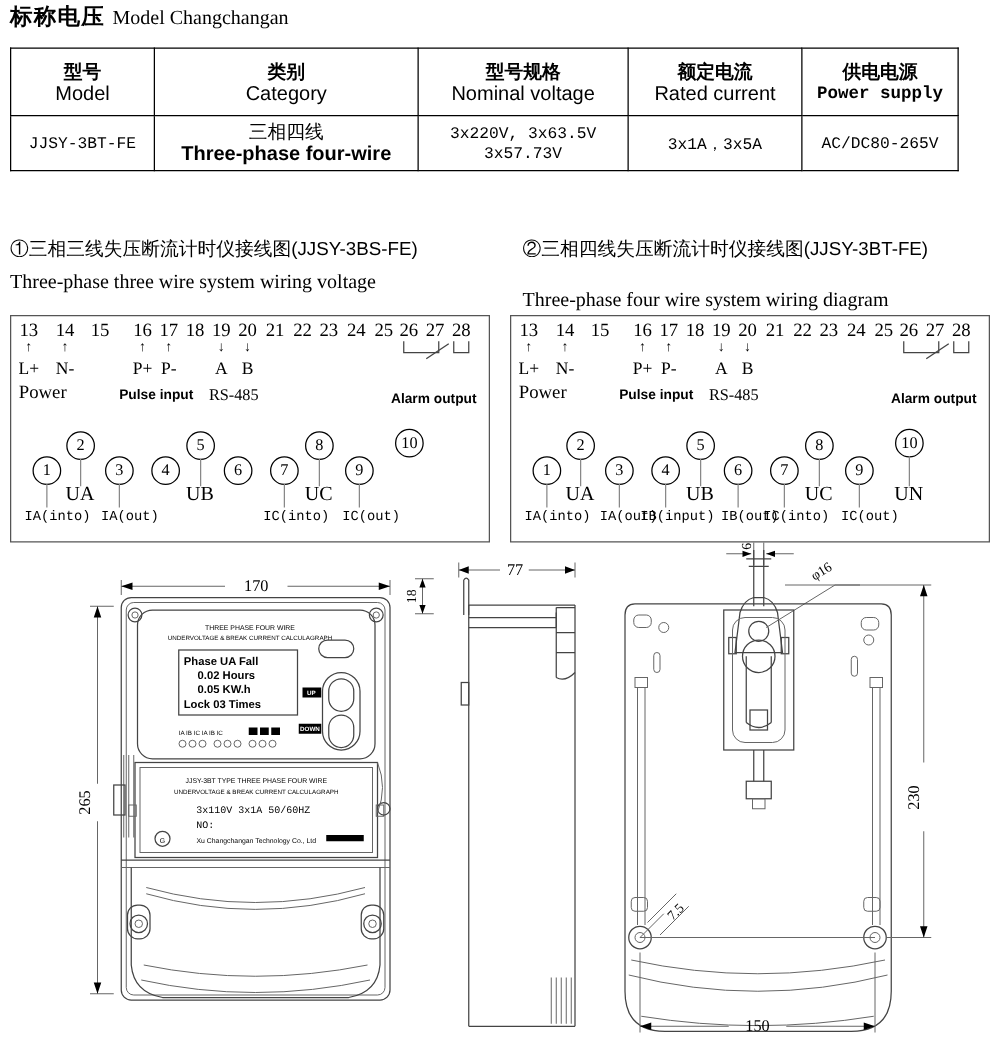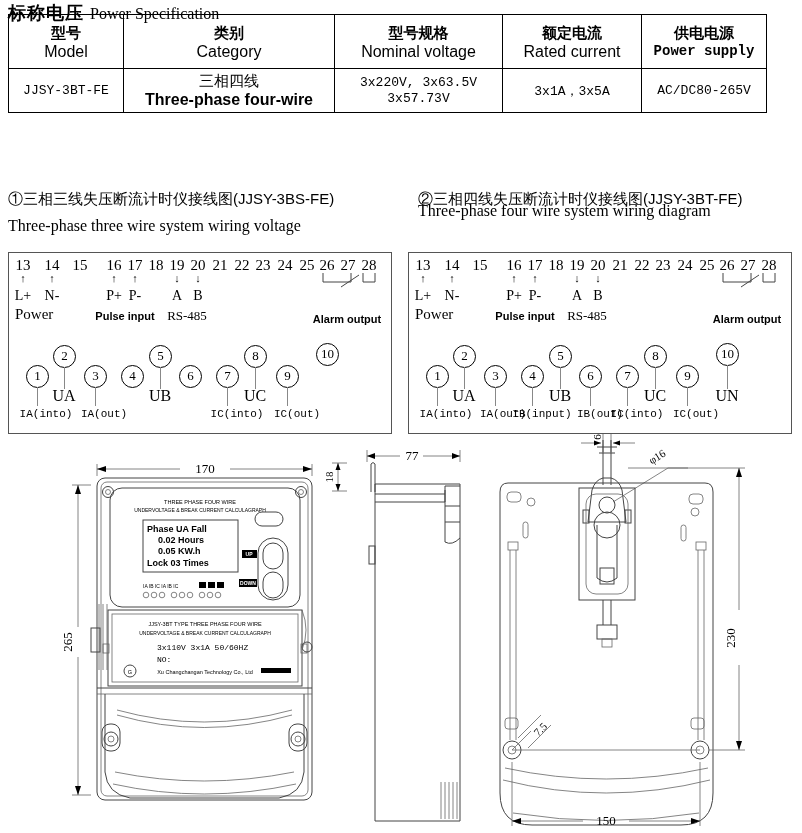--- a/index.html
+++ b/index.html
@@ -5,21 +5,21 @@
   html,body{margin:0;padding:0;background:#fff;}
   body{width:802px;height:833px;position:relative;font-family:"Liberation Sans",sans-serif;color:#000;overflow:hidden;}
   .abs{position:absolute;}
 
   
   #title{left:8px;top:1px;}
   .title-zh{font-weight:bold;font-size:18px;letter-spacing:1px;}
   .title-en{font-family:"Liberation Serif",serif;font-size:16px;margin-left:6px;}
 
   
-  table.spec{left:8px;top:14px;border-collapse:collapse;table-layout:fixed;}
+  table.spec{left:8px;top:38px;border-collapse:collapse;table-layout:fixed;}
   table.spec td,table.spec th{border:1px solid #000;padding:0;text-align:center;vertical-align:middle;}
   .hz{font-size:15px;font-weight:bold;padding-top:3px;}
   .he{font-size:16px;font-weight:normal;padding-bottom:2px;}
   .he-mono{font-family:"Liberation Mono",monospace;font-size:14px;font-weight:bold;padding-bottom:3px;}
   .mono{font-family:"Liberation Mono",monospace;font-size:13px;}
   .md{font-size:13px;}
   .cz{font-size:15px;}
   .ce1{font-size:15px;}
   .ce2{font-size:16px;font-weight:bold;}
   .volt div{line-height:16px;}
@@ -50,21 +50,21 @@
   .lcd{font-family:"Liberation Sans",sans-serif;font-weight:bold;font-size:9px;}
   .tiny{font-family:"Liberation Sans",sans-serif;font-size:5.5px;}
   .tiny2{font-family:"Liberation Sans",sans-serif;font-size:5px;}
   .npmono{font-family:"Liberation Mono",monospace;font-size:8px;}
   .btn-lab{font-family:"Liberation Sans",sans-serif;font-size:5px;fill:#fff;font-weight:bold;}
 </style>
 </head>
 <body>
 
 <div id="title" class="abs">
-  <span class="title-zh">标称电压</span><span class="title-en">Power Specification</span>
+  <span class="title-zh">标称电压</span><span class="title-en">Model Changchangan</span>
 </div>
 
 <table class="spec abs">
   <colgroup>
       <col style="width:115px">
       <col style="width:211px">
       <col style="width:168px">
       <col style="width:139px">
       <col style="width:125px">
     </colgroup>
@@ -103,21 +103,21 @@
         </td>
     <td class="mono">3x1A，3x5A</td>
     <td class="mono">AC/DC80-265V</td>
   </tr>
 </tbody>
   </table>
 
 <div class="abs dg-zh" style="left:8px;top:190px">①三相三线失压断流计时仪接线图(JJSY-3BS-FE)</div>
 <div class="abs dg-en" style="left:8px;top:217px">Three-phase three wire system wiring voltage</div>
 <div class="abs dg-zh" style="left:418px;top:190px">②三相四线失压断流计时仪接线图(JJSY-3BT-FE)</div>
-<div class="abs dg-en" style="left:418px;top:202px">Three-phase four wire system wiring diagram</div>
+<div class="abs dg-en" style="left:418px;top:232px">Three-phase four wire system wiring diagram</div>
 
 <div class="wbox abs" style="left:8px">
   <span class="t" style="left:4px">13</span>
   <span class="t" style="left:33px">14</span>
   <span class="t" style="left:61px">15</span>
   <span class="t" style="left:95px">16</span>
   <span class="t" style="left:116px">17</span>
   <span class="t" style="left:137px">18</span>
   <span class="t" style="left:158px">19</span>
   <span class="t" style="left:179px">20</span>

